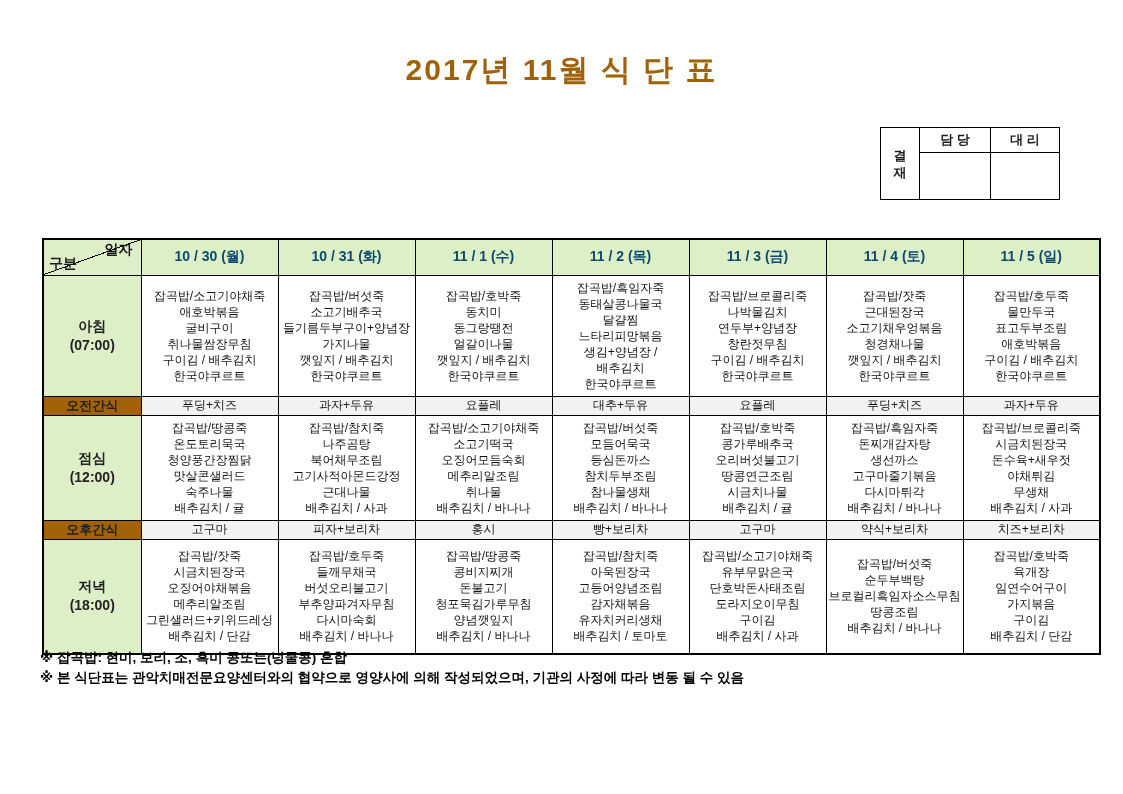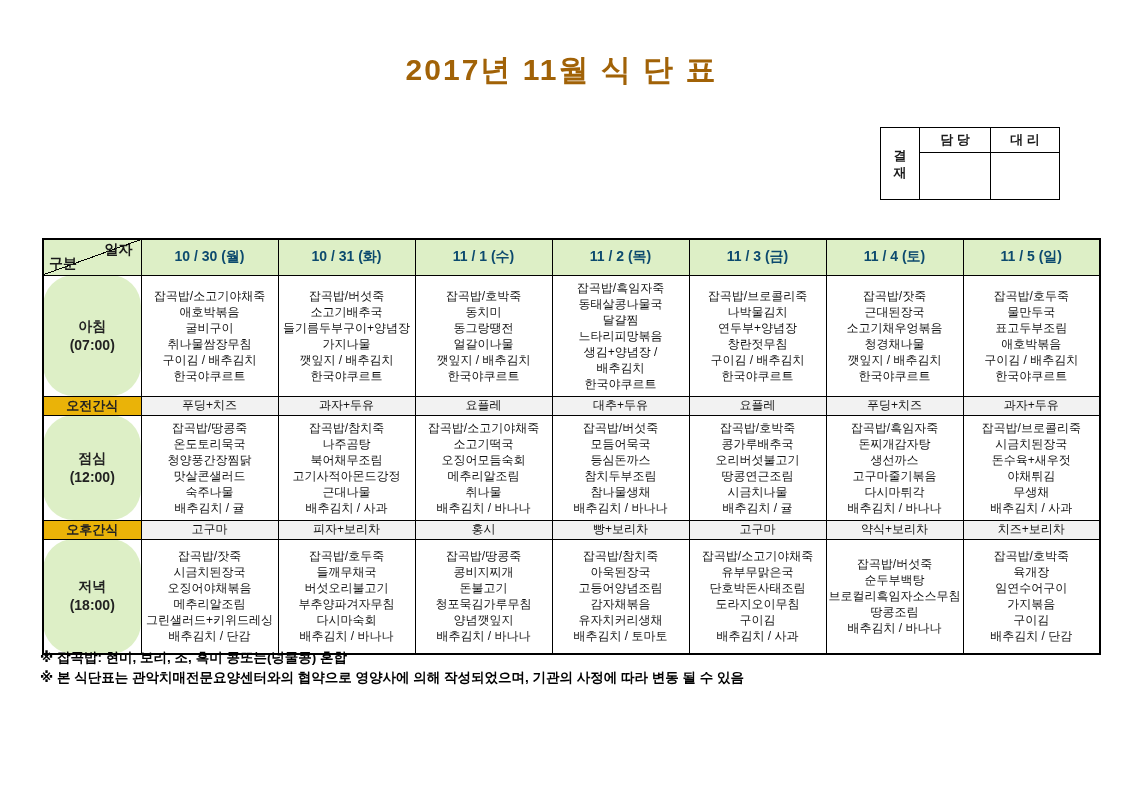--- a/index.html
+++ b/index.html
@@ -34,22 +34,22 @@
   .menu-table thead tr{height:36px;}
   .col-label{width:98px;}
   .col-day{width:137px;}
   .corner{
     position:relative;background-color:#ddefc6;
     background-image:linear-gradient(to bottom right,rgba(0,0,0,0) calc(50% - 1px),#000 calc(50% - 1px),#000 calc(50% + 0px),rgba(0,0,0,0) calc(50% + 0px));
   }
   .corner .c-top{position:absolute;top:1px;right:8px;font-size:14px;font-weight:bold;}
   .corner .c-bottom{position:absolute;bottom:2px;left:5px;font-size:14px;font-weight:bold;}
   .day-header{background:#ddefc6;font-size:14px;font-weight:bold;color:#0c4a6e;}
-  .meal-label{background:#ddefc6;font-size:14px;font-weight:bold;color:#222;line-height:19px;border-radius:31px;}
-  .snack-label{background:#eab308;font-size:13px;font-weight:bold;color:#222;}
+  .meal-label{background:#ddefc6;font-size:14px;font-weight:bold;color:#222;line-height:19px;}
+  .snack-label{background:#a16207;font-size:13px;font-weight:bold;color:#222;}
   .snack-cell{background:#f2f2f2;font-size:12px;color:#111;}
   .menu-cell{font-size:12px;color:#111;line-height:16px;padding:2px 1px;}
   .menu-cell div{white-space:normal;}
   .r0{height:121px;} .r1{height:17px;} .r2{height:105px;} .r3{height:17px;} .r4{height:115px;}
   .notes{position:absolute;top:648px;left:40px;font-size:13.5px;font-weight:bold;color:#000;line-height:20px;}
 </style>
 </head>
 <body>
 
 <div class="page">

